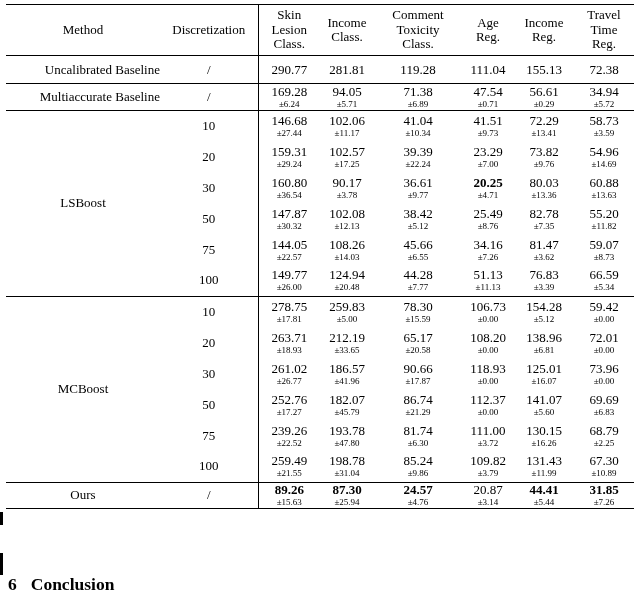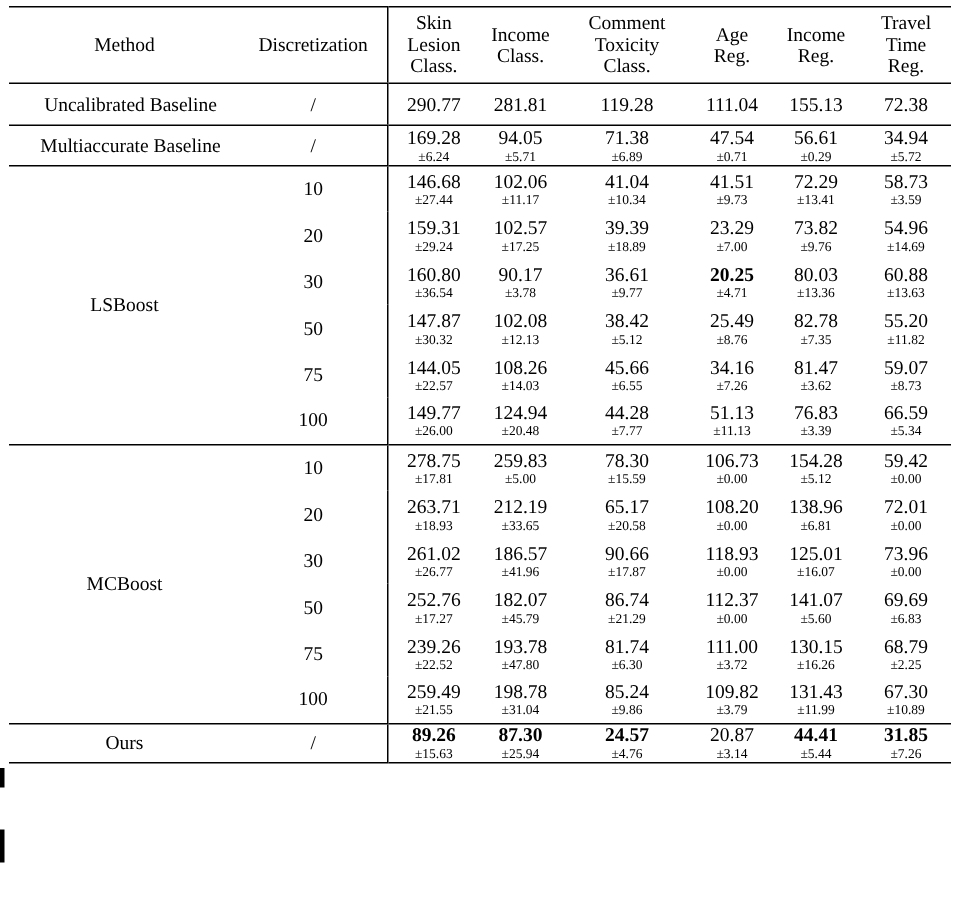--- a/index.html
+++ b/index.html
@@ -18,21 +18,21 @@
     border-top: 1.6px solid #000;
     border-bottom: 1.6px solid #000;
   }
   th, td { font-weight: normal; text-align: center; vertical-align: middle; padding: 0; }
   thead th {
     border-bottom: 0.9px solid #000;
     font-size: 13px; line-height: 14.5px;
     height: 51px; white-space: pre-line; padding: 2px 1px;
   }
   td.method { font-size: 13px; }
-  td.method.left { text-align: center; padding-left: 8px; }
+  td.method.left { text-align: right; padding-left: 8px; }
   td.disc { font-size: 13px; }
   td.val .num { font-size: 13px; line-height: 14px; }
   td.val .num.bold { font-weight: bold; }
   td.val .pm { font-size: 9px; line-height: 9px; margin-top: 1px; }
   .first-data { border-left: 0.9px solid #000; }
   .sep-thin  { border-bottom: 0.9px solid #000; }
   .sep-thick { border-bottom: 1.4px solid #000; }
 
   .section-heading {
     position: absolute; left: 8px; top: 574px;
@@ -165,21 +165,21 @@
           <td class="val first-data">
             <div class="num">159.31</div>
             <div class="pm">±29.24</div>
           </td>
           <td class="val">
             <div class="num">102.57</div>
             <div class="pm">±17.25</div>
           </td>
           <td class="val">
             <div class="num">39.39</div>
-            <div class="pm">±18.89</div>
+            <div class="pm">±22.24</div>
           </td>
           <td class="val">
             <div class="num">23.29</div>
             <div class="pm">±7.00</div>
           </td>
           <td class="val">
             <div class="num">73.82</div>
             <div class="pm">±9.76</div>
           </td>
           <td class="val">
@@ -485,14 +485,17 @@
             <div class="num bold">31.85</div>
             <div class="pm">±7.26</div>
           </td>
         </tr>
       </tbody>
   </table>
 
   <div class="edge-artifact a1"></div>
   <div class="edge-artifact a2"></div>
 
+  <div class="section-heading">
+    <span class="sec-num">6</span><span>Conclusion</span>
+  </div>
 
 </div>
 
 </body></html>

